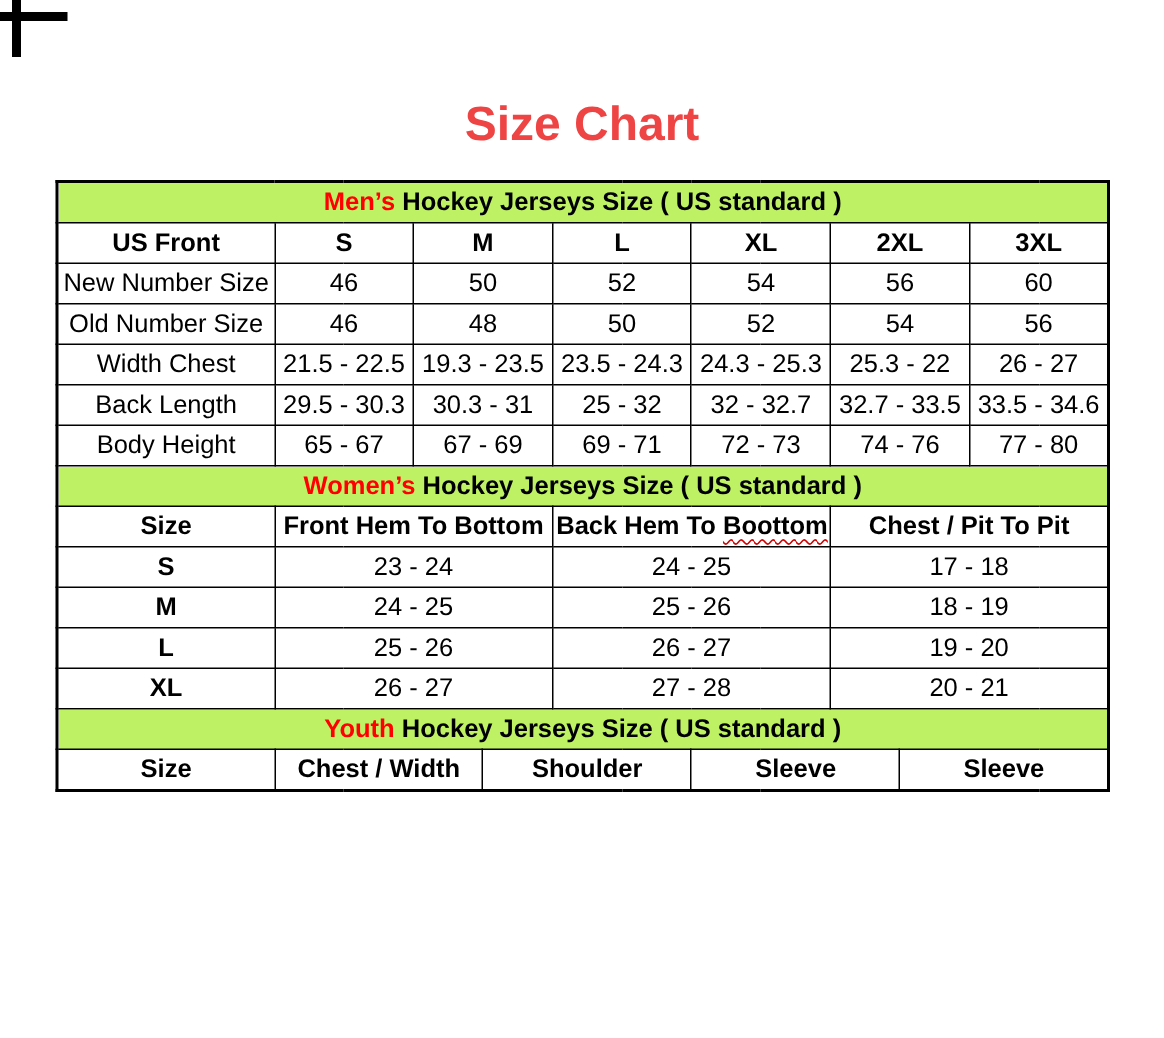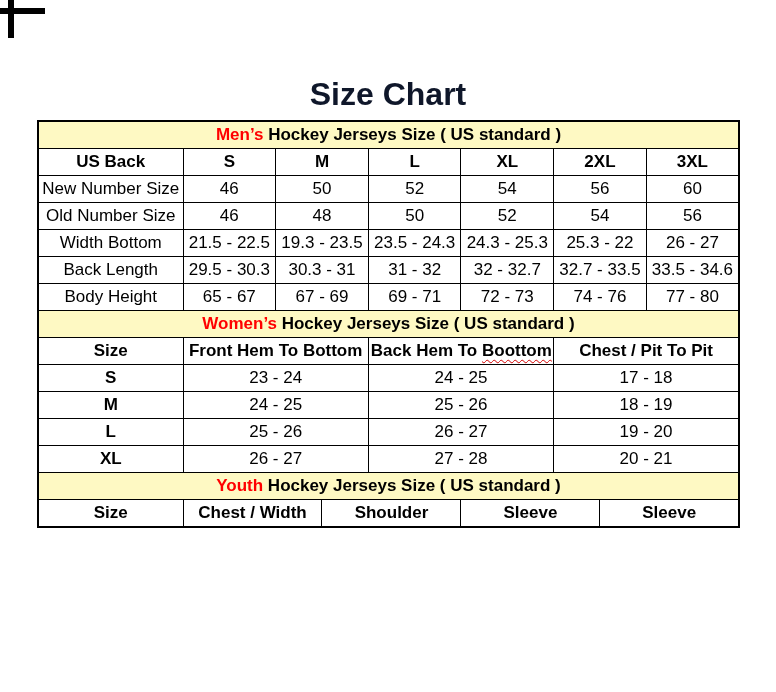--- a/index.html
+++ b/index.html
@@ -9,25 +9,25 @@
     position: relative;
     overflow: hidden;
     font-family: "Liberation Sans", "DejaVu Sans", sans-serif;
     color: #000;
   }
   
   .crop-mark-h { position: absolute; left: 0; top: 8px; width: 45px; height: 6px; background: #000; }
   .crop-mark-v { position: absolute; left: 8px; top: 0; width: 6px; height: 38px; background: #000; }
 
   .page-title {
-    margin: 12px; padding-top: 64px;
+    margin: 0; padding-top: 64px;
     text-align: center;
     font-size: 32px;
     font-weight: bold;
-    color: #0f172a;
+    color: #ef4444;
     letter-spacing: 0;
   }
 
   table.size-chart {
     position: absolute;
     left: 37px; top: 120px;
     width: 703px;
     border-collapse: collapse;
     table-layout: fixed;
     border: 2.5px solid #000;
@@ -37,21 +37,21 @@
     text-align: center;
     vertical-align: middle;
     height: 26px;
     padding: 0 2px;
     font-size: 17px;
     white-space: nowrap;
     overflow: hidden;
   }
   td.band {
     height: 40px;
-    background: #fef9c3;
+    background: #bef264;
     font-size: 18px;
     font-weight: bold;
   }
   td.band .band-red { color: #ff0000; }
   td.th { font-weight: bold; }
   td.row-label.bold { font-weight: bold; }
   span.wavy {
     text-decoration-line: underline;
     text-decoration-style: wavy;
     text-decoration-color: #d20000;
@@ -81,21 +81,21 @@
       <col>
       <col>
       <col>
       <col>
     </colgroup>
   <tbody id="chart-body">
       <tr>
         <td colspan="13" class="band"><span class="band-red">Men’s</span><span> Hockey Jerseys Size ( US standard )</span></td>
       </tr>
       <tr>
-        <td colspan="1" class="th">US Back</td>
+        <td colspan="1" class="th">US Front</td>
         <td colspan="2" class="th">S</td>
         <td colspan="2" class="th">M</td>
         <td colspan="2" class="th">L</td>
         <td colspan="2" class="th">XL</td>
         <td colspan="2" class="th">2XL</td>
         <td colspan="2" class="th">3XL</td>
       </tr>
       <tr>
         <td colspan="1" class="row-label">New Number Size</td>
         <td colspan="2">46</td>
@@ -108,33 +108,33 @@
       <tr>
         <td colspan="1" class="row-label">Old Number Size</td>
         <td colspan="2">46</td>
         <td colspan="2">48</td>
         <td colspan="2">50</td>
         <td colspan="2">52</td>
         <td colspan="2">54</td>
         <td colspan="2">56</td>
       </tr>
       <tr>
-        <td colspan="1" class="row-label">Width Bottom</td>
+        <td colspan="1" class="row-label">Width Chest</td>
         <td colspan="2">21.5 - 22.5</td>
         <td colspan="2">19.3 - 23.5</td>
         <td colspan="2">23.5 - 24.3</td>
         <td colspan="2">24.3 - 25.3</td>
         <td colspan="2">25.3 - 22</td>
         <td colspan="2">26 - 27</td>
       </tr>
       <tr>
         <td colspan="1" class="row-label">Back Length</td>
         <td colspan="2">29.5 - 30.3</td>
         <td colspan="2">30.3 - 31</td>
-        <td colspan="2">31 - 32</td>
+        <td colspan="2">25 - 32</td>
         <td colspan="2">32 - 32.7</td>
         <td colspan="2">32.7 - 33.5</td>
         <td colspan="2">33.5 - 34.6</td>
       </tr>
       <tr>
         <td colspan="1" class="row-label">Body Height</td>
         <td colspan="2">65 - 67</td>
         <td colspan="2">67 - 69</td>
         <td colspan="2">69 - 71</td>
         <td colspan="2">72 - 73</td>

